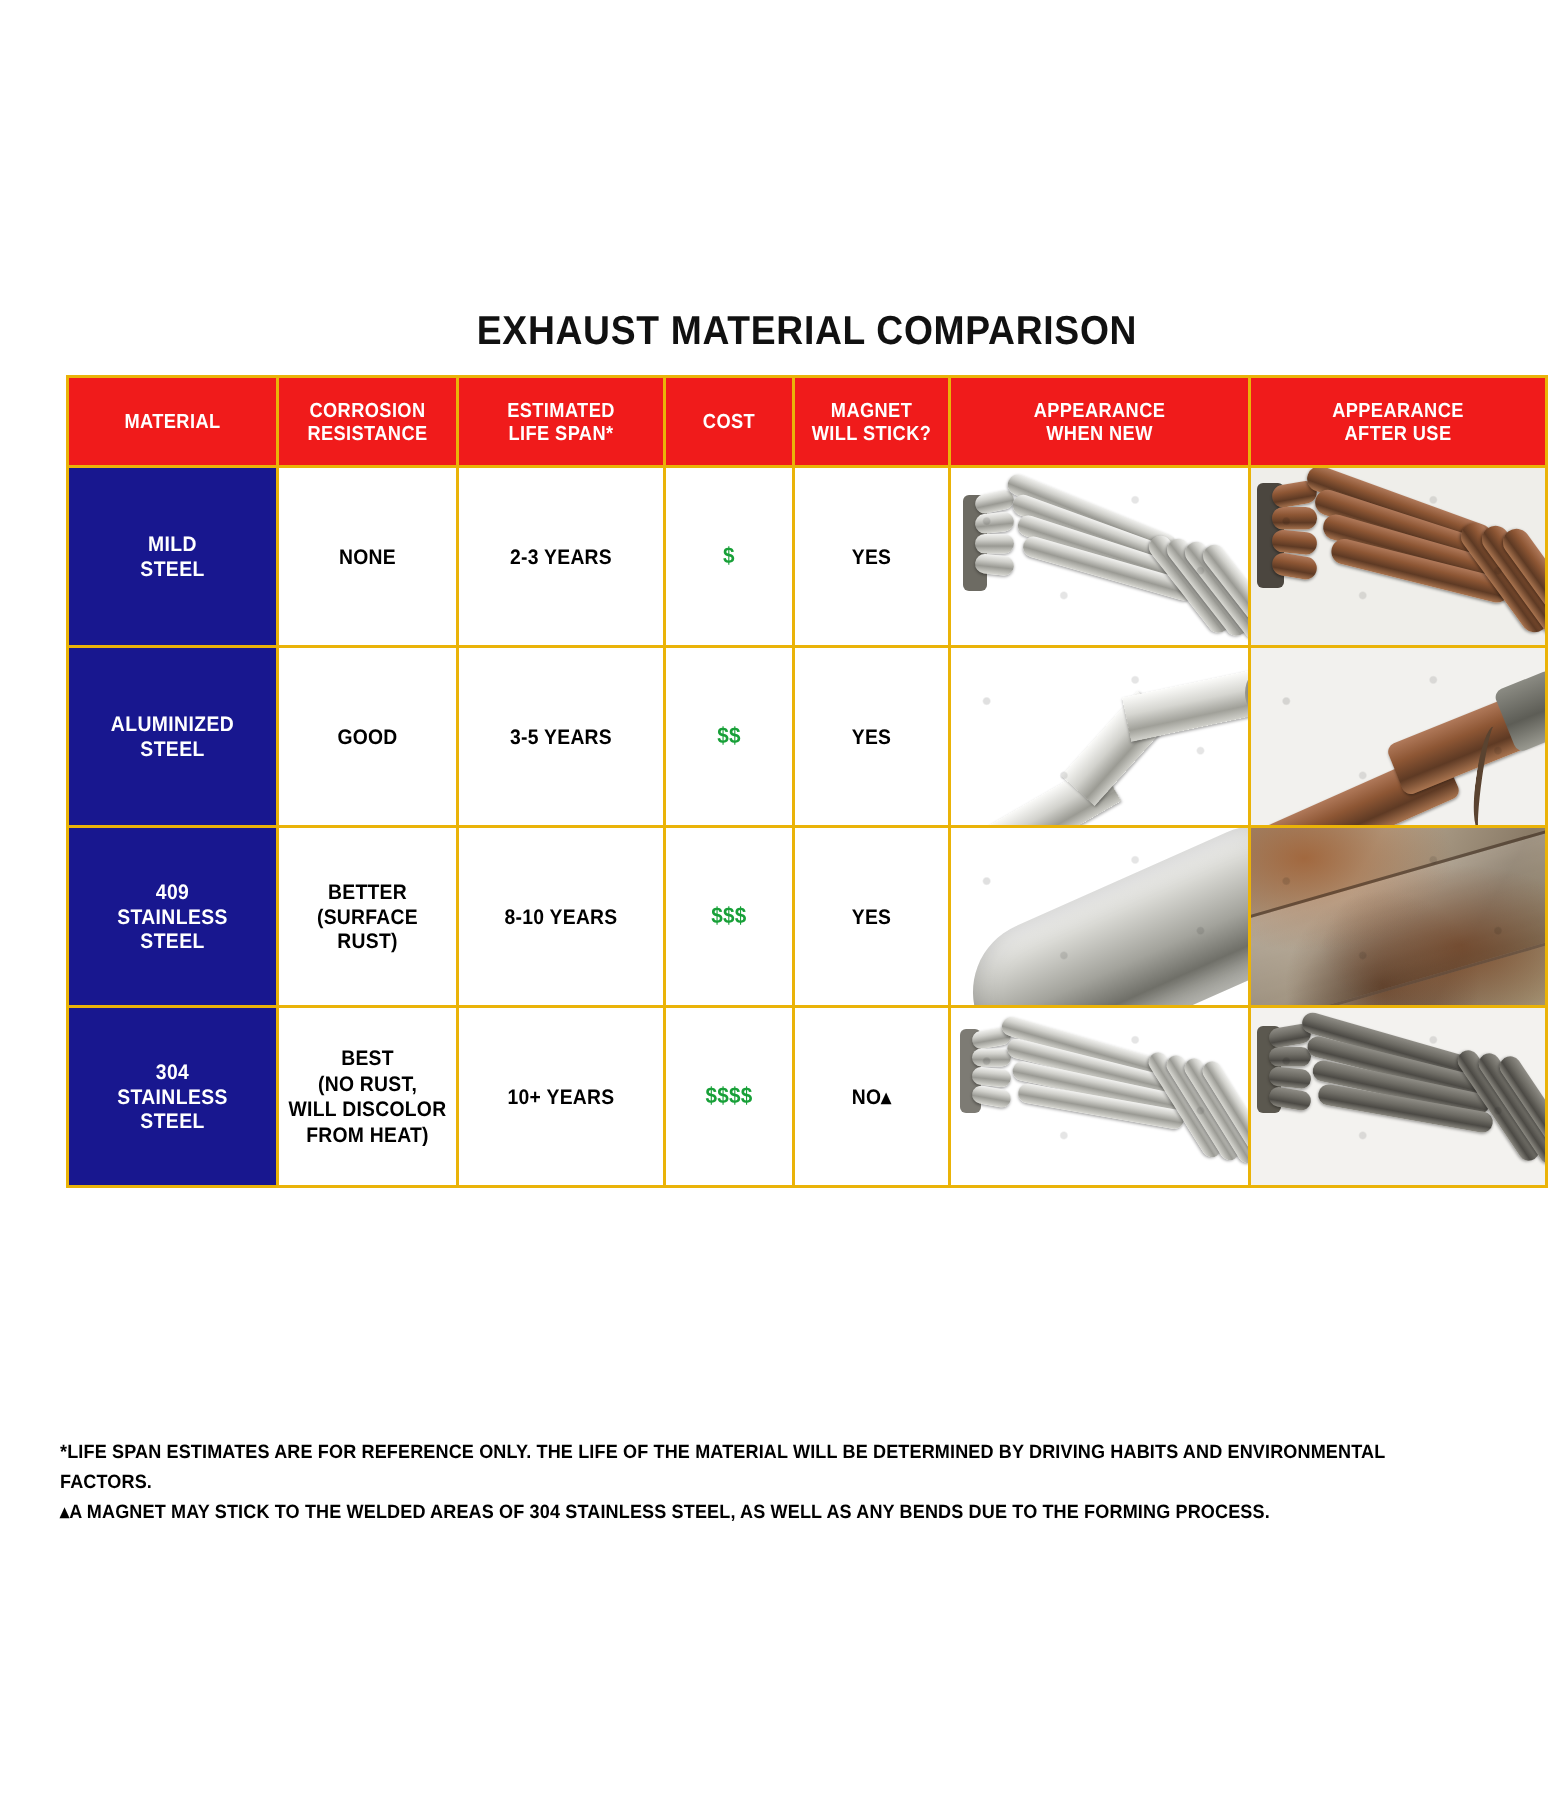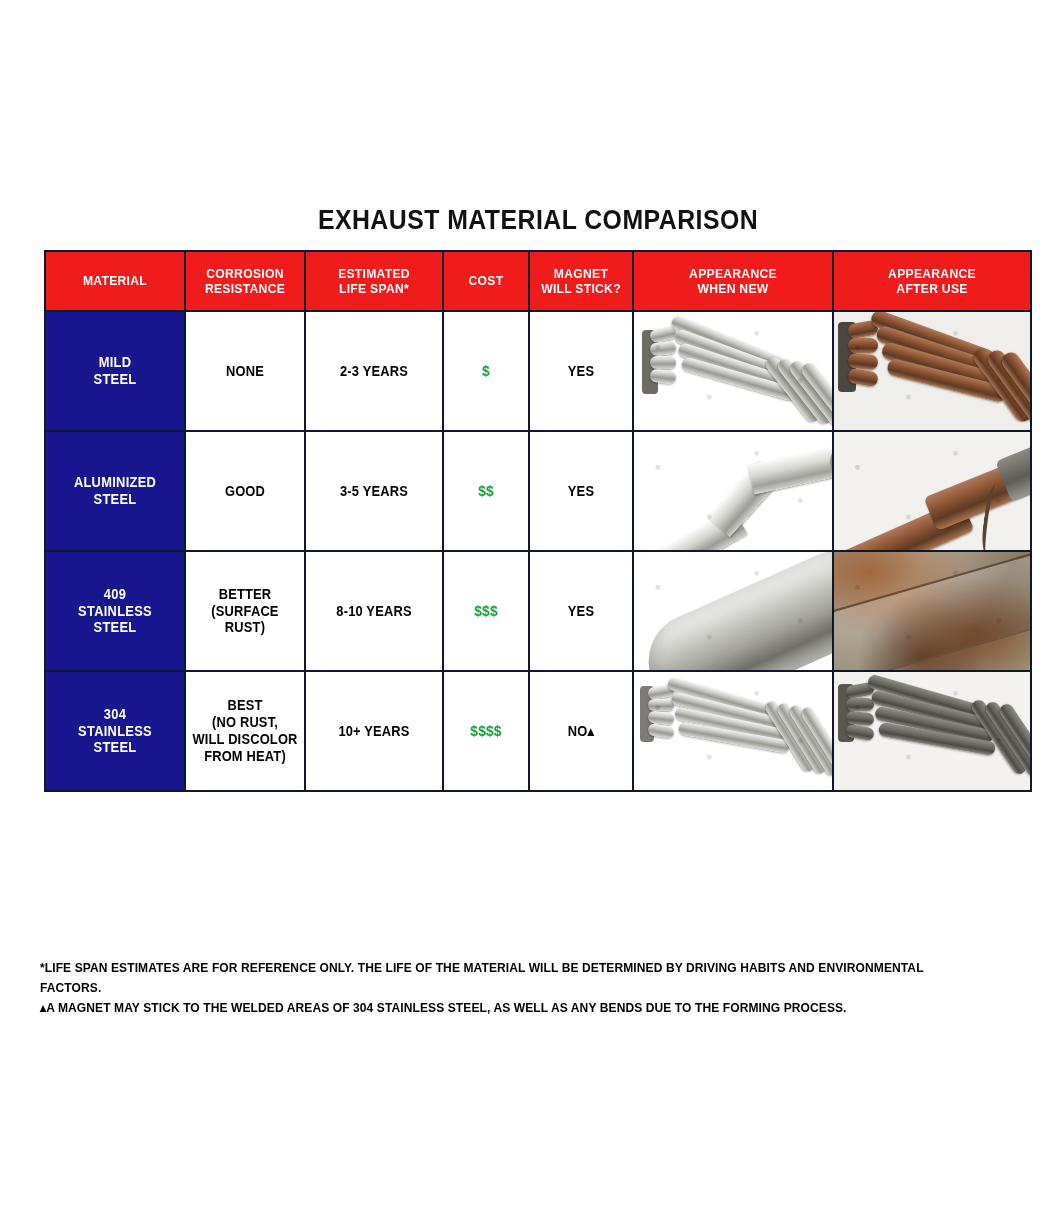--- a/index.html
+++ b/index.html
@@ -38,21 +38,21 @@
     color: #111;
   }
   table.matrix {
     border-collapse: collapse;
     margin: 0 auto;
     width: 986px;
     table-layout: fixed;
     border: 2px solid #111;
   }
   table.matrix td, table.matrix th {
-    border: 2px solid #0f172a;
+    border: 2px solid #eab308;
     padding: 0;
     vertical-align: middle;
     text-align: center;
   }
   thead th {
     background: #f01b1b;
     color: #ffffff;
     font-size: 13.5px;
     font-weight: bold;
     line-height: 1.12;

